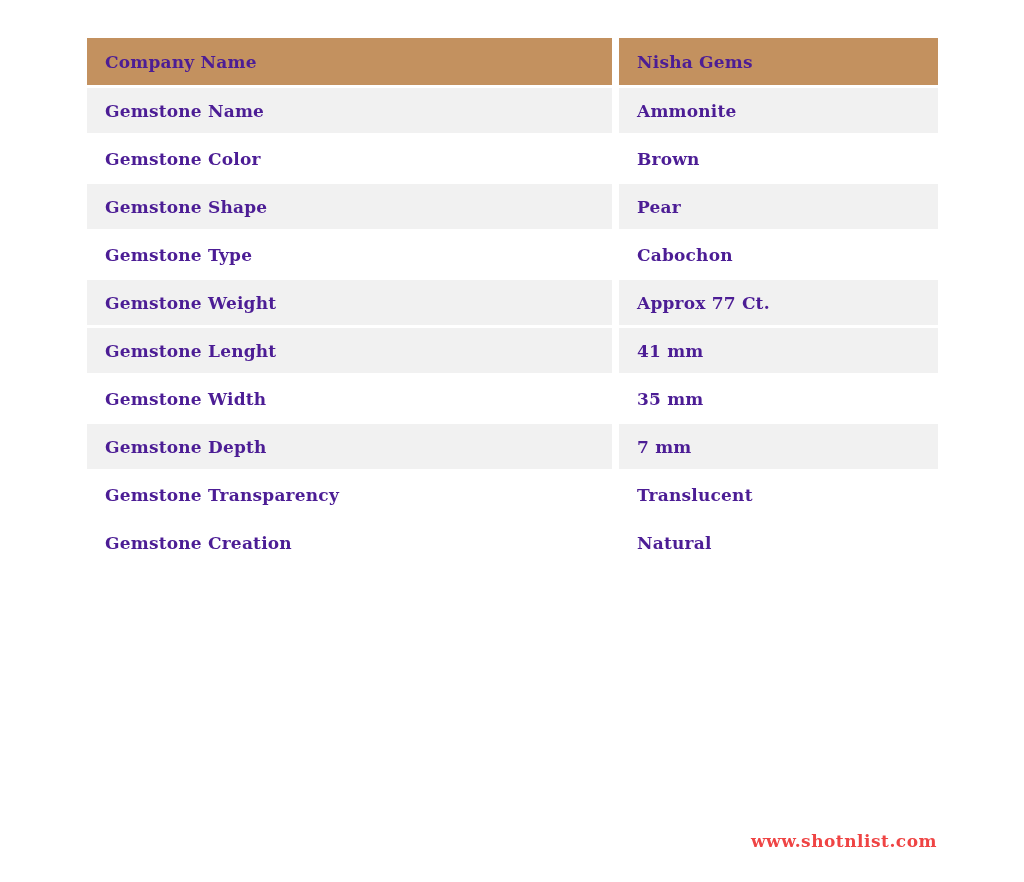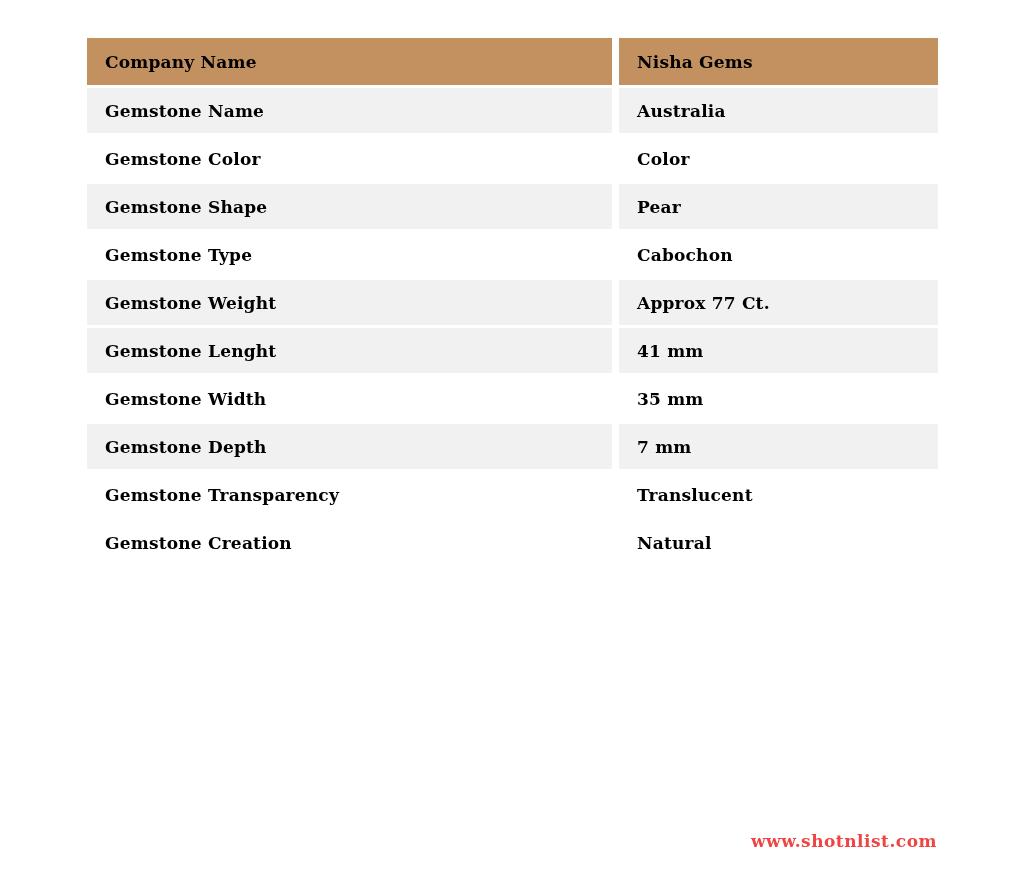--- a/index.html
+++ b/index.html
@@ -25,21 +25,21 @@
     border-bottom: 3px solid #ffffff;
   }
   .t-row.header {
     height: 50px;
   }
   .cell {
     display: flex;
     align-items: center;
     font-weight: bold;
     font-size: 17px;
-    color: #000000;
+    color: #4c1d95;
     letter-spacing: 0.2px;
   }
   .cell.label {
     width: 525px;
     padding-left: 18px;
   }
   .cell.value {
     flex: 1;
     border-left: 7px solid #ffffff;
     padding-left: 18px;
@@ -61,26 +61,26 @@
 <body>
 
 <div class="spec-table">
   <div class="t-row header">
     <div class="cell label">Company Name</div>
     <div class="cell value">Nisha Gems</div>
   </div>
   <div id="rows-container">
   <div class="t-row stripe">
     <div class="cell label">Gemstone Name</div>
-    <div class="cell value">Australia</div>
+    <div class="cell value">Ammonite</div>
   </div>
 
   <div class="t-row plain">
     <div class="cell label">Gemstone Color</div>
-    <div class="cell value">Color</div>
+    <div class="cell value">Brown</div>
   </div>
 
   <div class="t-row stripe">
     <div class="cell label">Gemstone Shape</div>
     <div class="cell value">Pear</div>
   </div>
 
   <div class="t-row plain">
     <div class="cell label">Gemstone Type</div>
     <div class="cell value">Cabochon</div>

